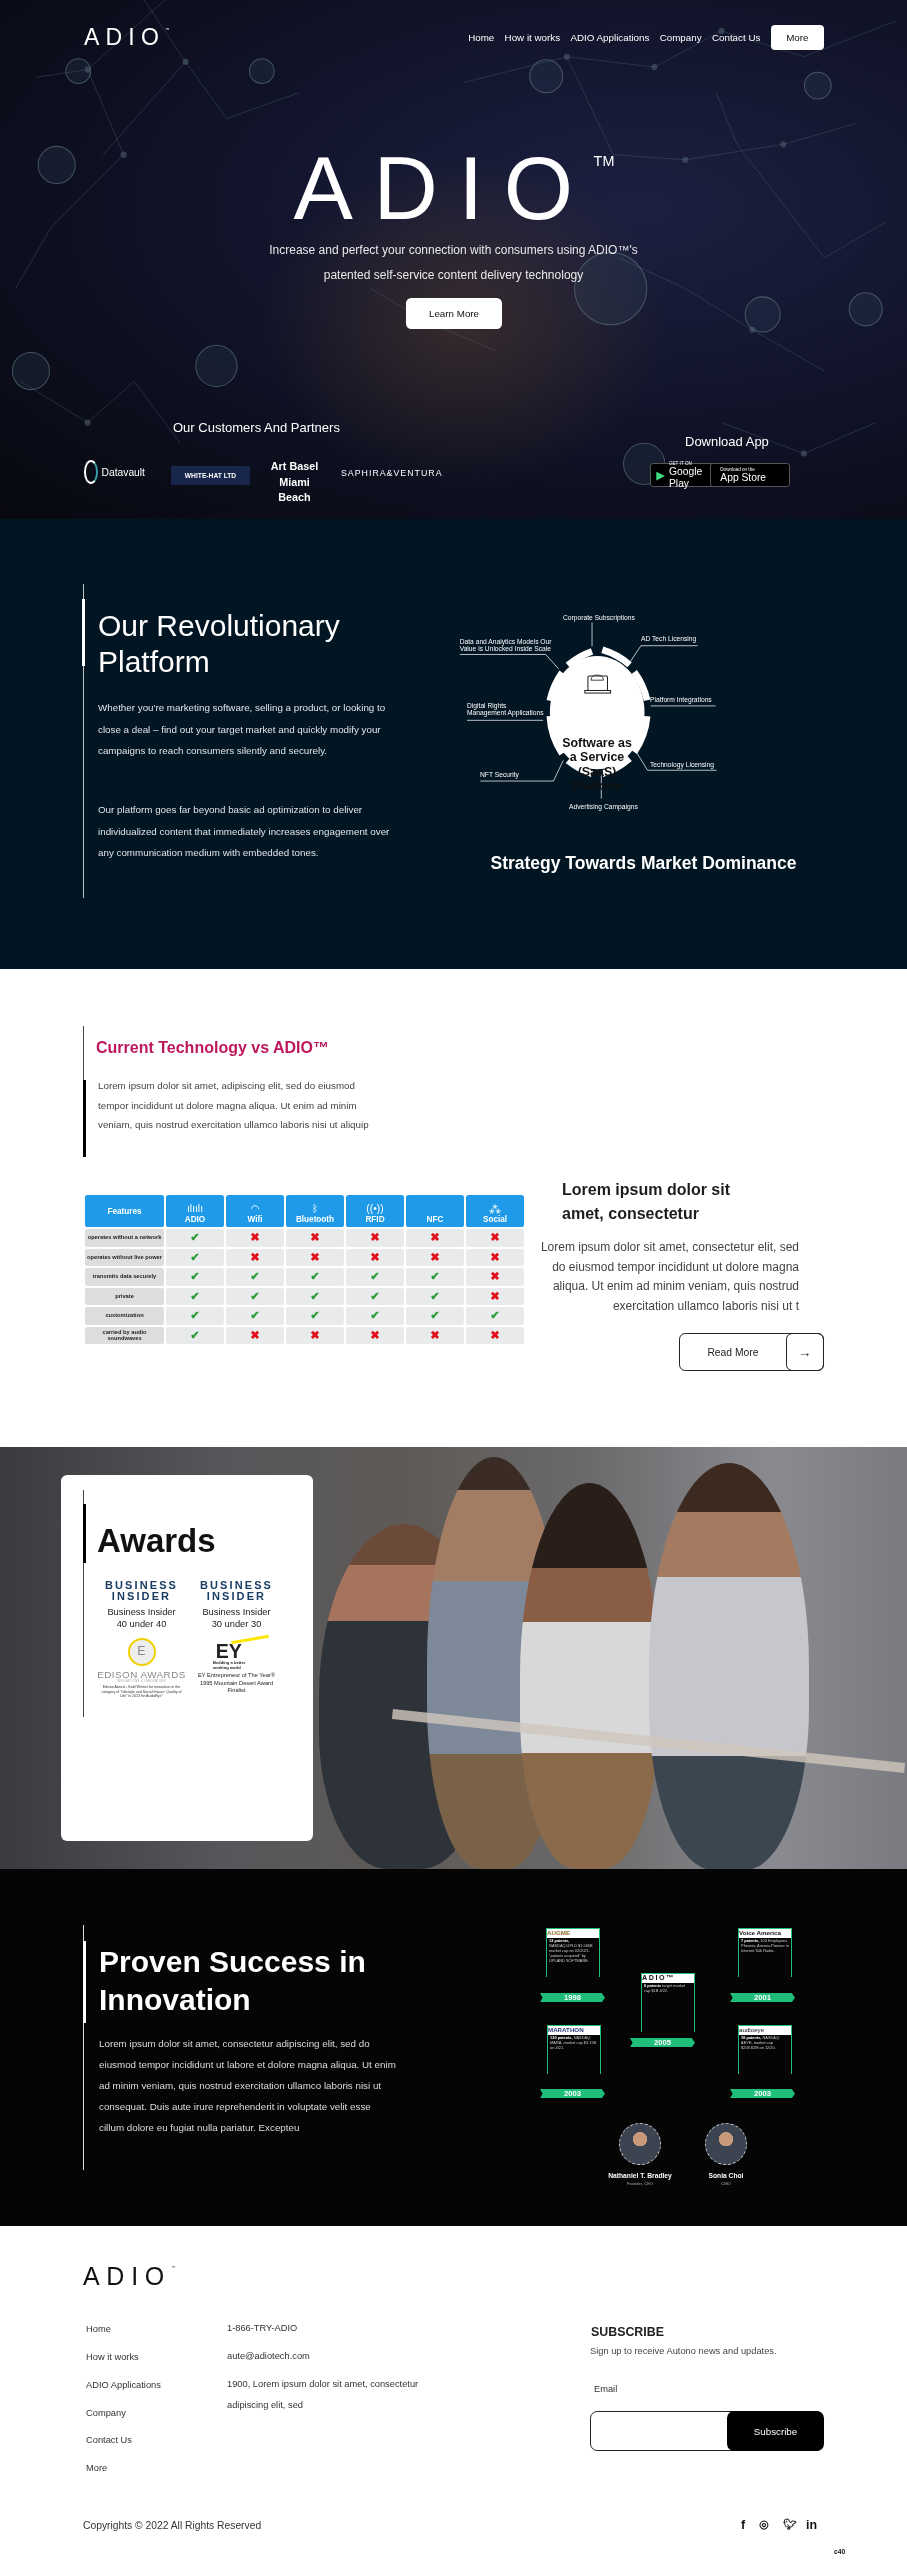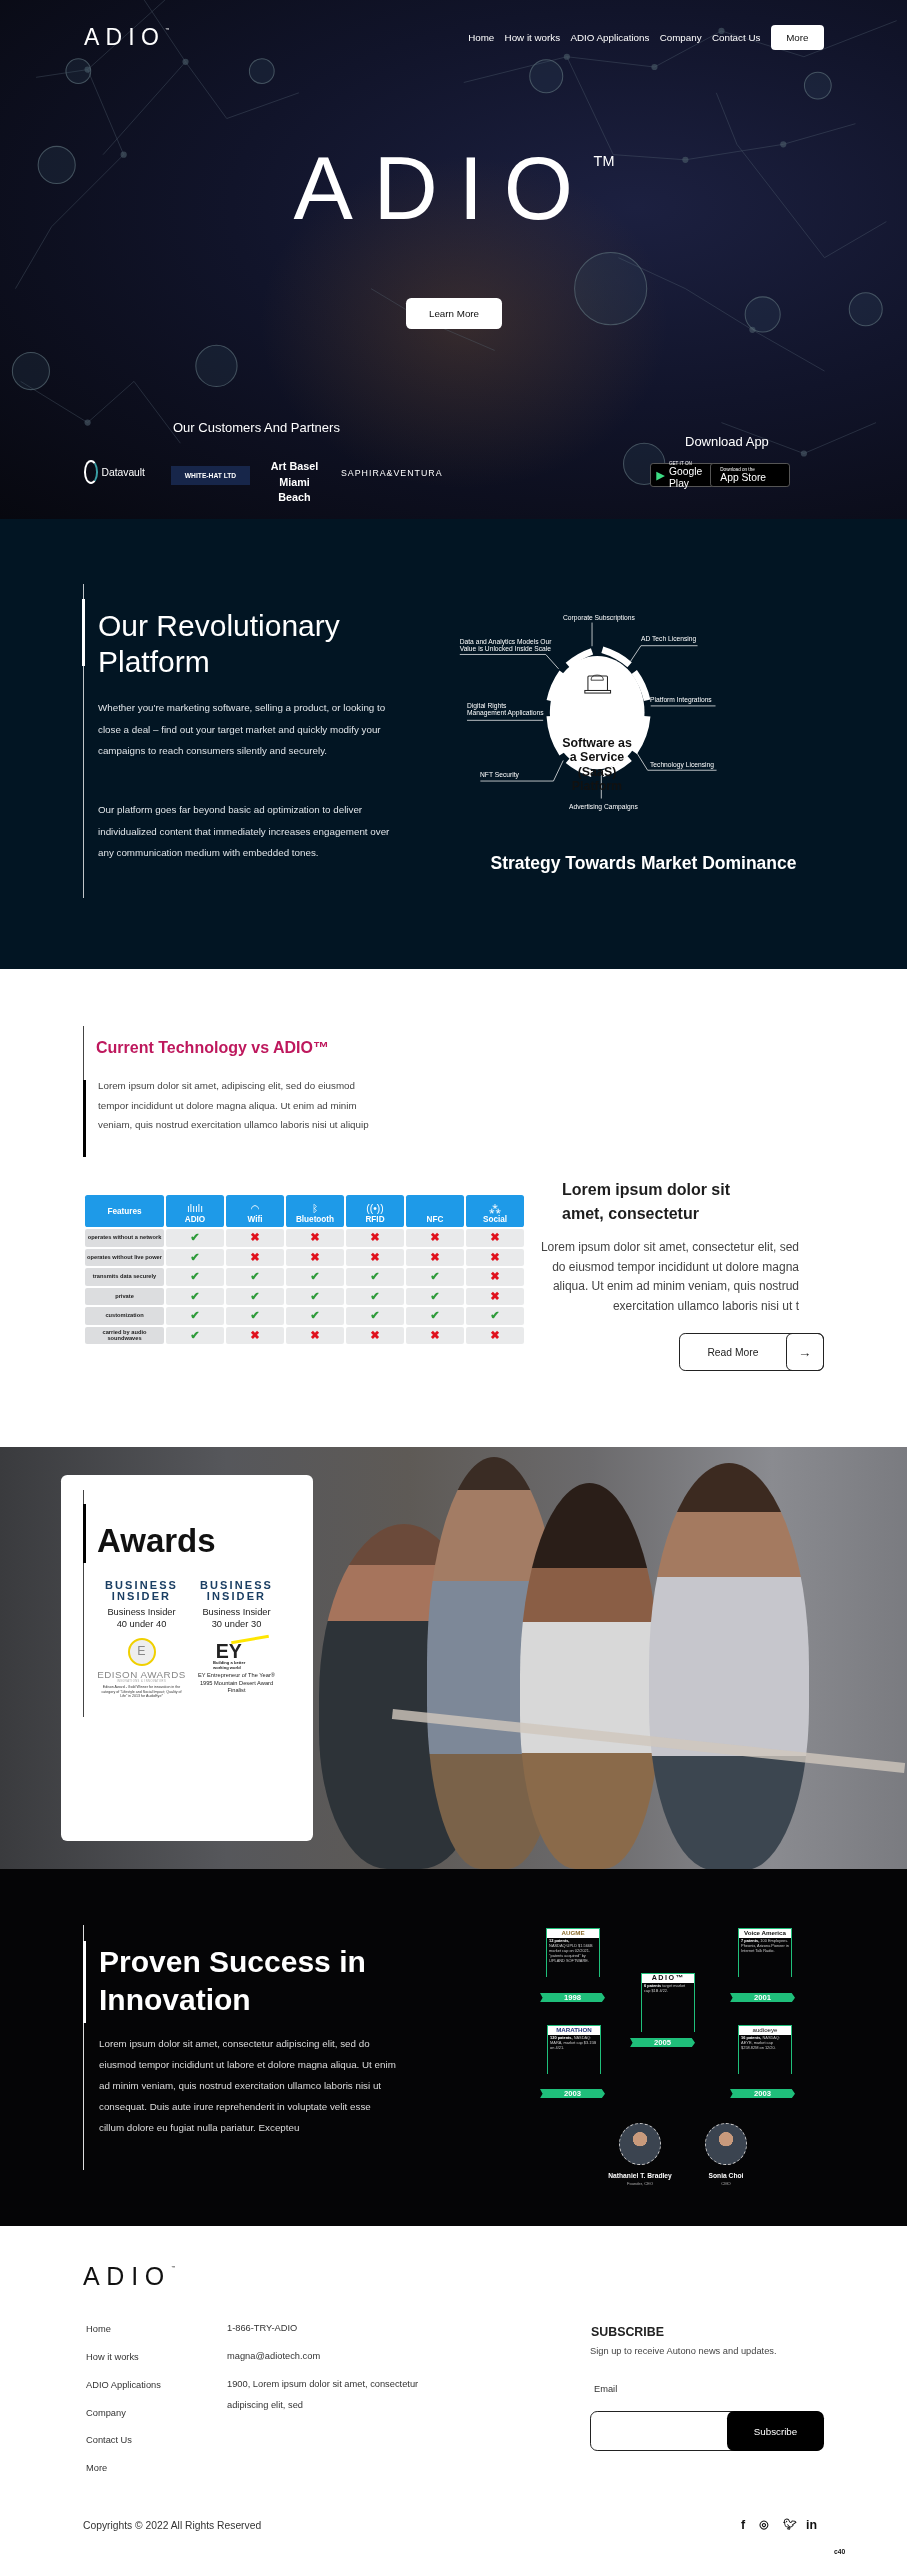--- a/index.html
+++ b/index.html
@@ -57,21 +57,21 @@
 .award-card{position:absolute;left:61px;top:1475px;width:252px;height:366px;background:#fff;border-radius:6.2px}
 .awards-title{position:absolute;left:97px;top:1522px;font-size:33px;color:#111}
 .bi{position:absolute;text-align:center;width:103px}
 .bi .b1{color:#1a3e63;font-size:11px;letter-spacing:2.1px;font-weight:700;line-height:11.3px}
 .bi .b2{font-size:9.3px;color:#222;line-height:12.4px;margin-top:3.1px}
 
 #proven{position:absolute;left:0;top:1869px;width:908px;height:357px;background:#050506}
 .proven-title{position:absolute;left:99px;top:1943px;color:#fff;font-size:30px;line-height:38px}
 .proven-p{position:absolute;left:99px;top:2033px;width:299px;color:#ddd;font-size:9.8px;line-height:21px}
 .tl-box{position:absolute;border:1.5px solid #1fbf7a;border-bottom:none;background:transparent}
-.tl-head{background:#fff;color:#111;font-weight:700;text-align:center;font-size:6.2px;height:8.8px;line-height:8.8px}
+.tl-head{background:#fff;color:#111;font-weight:700;font-size:6.2px;height:8.8px;line-height:8.8px}
 .tl-txt{color:#ccc;font-size:3.9px;line-height:4.9px;padding:1.5px 2.1px}
 .tl-txt b{color:#fff}
 .ribbon{position:absolute;height:9.3px;background:#1fbf7a;color:#fff;font-weight:700;font-size:7.7px;text-align:center;line-height:9.3px;clip-path:polygon(0 0,95% 0,100% 50%,95% 100%,0 100%,4% 50%)}
 .avatar{position:absolute;width:42px;height:42px;border-radius:50%;border:1px dashed #ccc;background:radial-gradient(circle at 50% 38%,#c89a7c 0 22%,#3b4450 23% 100%)}
 .pname{position:absolute;color:#fff;font-size:6.7px;text-align:center;width:82px;font-weight:700}
 .prole{position:absolute;color:#aaa;font-size:4.1px;text-align:center;width:82px}
 
 #footer{position:absolute;left:0;top:2226px;width:908px;height:350px;background:#fff}
 .flogo{position:absolute;left:83px;top:2262px;font-size:25px;letter-spacing:6.7px;color:#111}
 .flogo sup{font-size:4.1px;letter-spacing:0;vertical-align:top;position:relative;top:3.1px}
@@ -138,20 +138,21 @@
   <nav class="nav">
     <a>Home</a>
     <a>How it works</a>
     <a>ADIO Applications</a>
     <a>Company</a>
     <a>Contact Us</a>
     <a class="more">More</a>
   </nav>
 
   <h1 class="hero-title"><span>ADIO</span><sup>TM</sup></h1>
+  <p class="hero-sub"><span>Increase and perfect your connection with consumers using ADIO™'s</span><br><span>patented self-service content delivery technology</span></p>
   <div class="learn">Learn More</div>
 
   <div class="partners-h">Our Customers And Partners</div>
   <div class="plogo" style="left:84px;top:460px;display:flex;align-items:center;gap:3.1px">
     <span style="display:inline-block;width:14.4px;height:24px;border:2.1px solid #fff;border-right-color:#3aa0a6;border-radius:50%"></span>
     <span style="font-size:10.3px">Datavault</span>
   </div>
   <div class="plogo" style="left:171px;top:466px;width:79px;height:18.5px;background:#17264a;display:flex;align-items:center;justify-content:center;font-size:6.7px;font-weight:700">
       <span>WHITE-HAT LTD</span>
     </div>
@@ -388,21 +389,21 @@
 
 <footer id="footer"></footer>
 <div class="flogo"><span>ADIO</span><sup>™</sup></div>
 <a class="flink" style="top:2324px">Home</a>
 <a class="flink" style="top:2352px">How it works</a>
 <a class="flink" style="top:2380px">ADIO Applications</a>
 <a class="flink" style="top:2408px">Company</a>
 <a class="flink" style="top:2435px">Contact Us</a>
 <a class="flink" style="top:2463px">More</a>
 <div class="fcontact" style="top:2318px">1-866-TRY-ADIO</div>
-<div class="fcontact" style="top:2346px">magna@adiotech.com</div>
+<div class="fcontact" style="top:2346px">aute@adiotech.com</div>
 <div class="fcontact" style="top:2374px">1900, Lorem ipsum dolor sit amet, consectetur adipiscing elit, sed</div>
 
 <div class="sub-h">SUBSCRIBE</div>
 <div class="sub-p">Sign up to receive Autono news and updates.</div>
 <label class="email-lbl">Email</label>
 <input class="email-in" type="email" value="" style="">
 <div class="sub-btn">Subscribe</div>
 
 <div class="copy">Copyrights © 2022 All Rights Reserved</div>
 <a class="social" style="left:741px">f</a>

